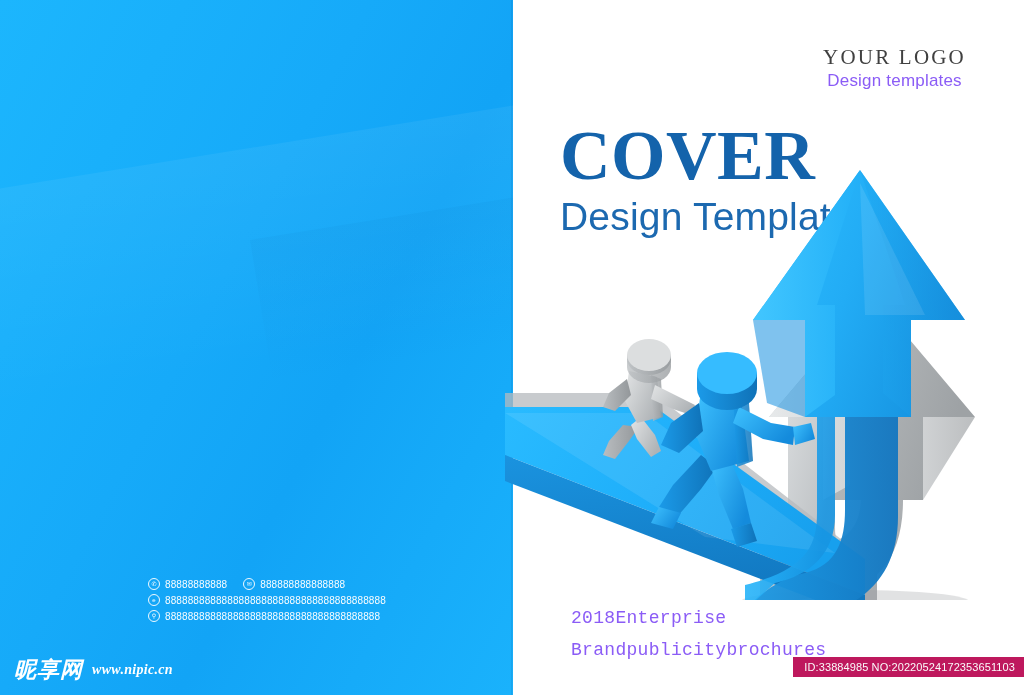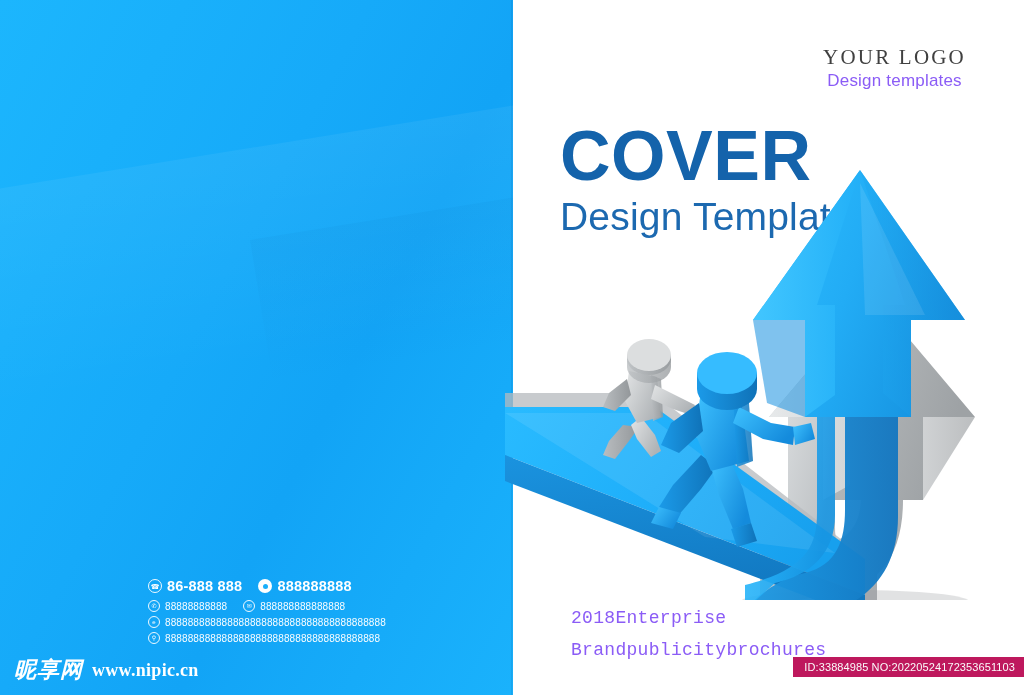--- a/index.html
+++ b/index.html
@@ -45,65 +45,55 @@
 
   
   .logo-block{position:absolute;right:58px;top:45px;text-align:center;}
   .logo-main{font-family:"Liberation Serif",serif;font-size:21px;letter-spacing:2.2px;
              color:#404040;line-height:1.15;}
   .logo-sub{font-family:"Liberation Sans",sans-serif;font-size:17px;color:#8b5cf6;
             letter-spacing:.2px;margin-top:2px;}
 
   .title-block{position:absolute;left:560px;top:124px;}
   .title-main{font-size:70px;font-weight:bold;color:#1463ab;letter-spacing:.5px;
-              line-height:.92;font-family:Liberation Sans, sans-serif;}
+              line-height:.92;font-family:Liberation Serif, serif;}
   .title-sub{font-size:39px;color:#1c69b0;letter-spacing:.2px;margin-top:7px;
              font-family:"Liberation Sans",sans-serif;font-weight:400;}
 
   .footnote{position:absolute;left:571px;top:603px;color:#8b5cf6;
             font-family:"Liberation Mono",monospace;font-size:18px;line-height:1.75;
             letter-spacing:.3px;}
 
   
   .art{position:absolute;left:505px;top:155px;width:519px;height:445px;}
   .art svg{display:block;width:100%;height:100%;}
 
   
   .wm{position:absolute;left:14px;bottom:10px;display:flex;align-items:center;}
   .wm-cn{font-family:"Liberation Sans",sans-serif;font-weight:bold;font-size:22px;
          color:#ffffff;letter-spacing:1px;font-style:italic;}
-  .wm-url{font-family:"Liberation Serif",serif;font-weight:bold;
-          font-size:18px;color:#ffffff;margin-left:9px;letter-spacing:.3px;}
+  .wm-url{font-family:"Liberation Serif",serif;font-style:italic;font-weight:bold;
+          font-size:14px;color:#ffffff;margin-left:9px;letter-spacing:.3px;}
   .idbar{position:absolute;right:0;bottom:18px;background:#be185d;color:#fbfbfb;
          font-size:11px;font-family:"Liberation Sans",sans-serif;
          padding:4px 9px 4px 11px;letter-spacing:.1px;white-space:nowrap;}
 </style>
 </head>
 <body>
 
 <div id="page">
 
   <div class="left-panel">
     <div class="band"></div>
     <div class="band2"></div>
   </div>
   <div class="panel-edge"></div>
 
   <div class="contact">
 
-    <div class="contact-row r1">
-      <span class="cgroup">
-        <span class="cicon big">☎</span>
-        <span class="ctext">86-888 888</span>
-      </span>
-      <span class="cgroup">
-        <span class="cicon big dot"></span>
-        <span class="ctext">888888888</span>
-      </span>
-    </div>
 
     <div class="contact-row">
       <span class="cgroup">
         <span class="cicon sm">✆</span>
         <span class="ctext small">88888888888</span>
       </span>
       <span class="cgroup">
         <span class="cicon sm">✉</span>
         <span class="ctext small">888888888888888</span>
       </span>

